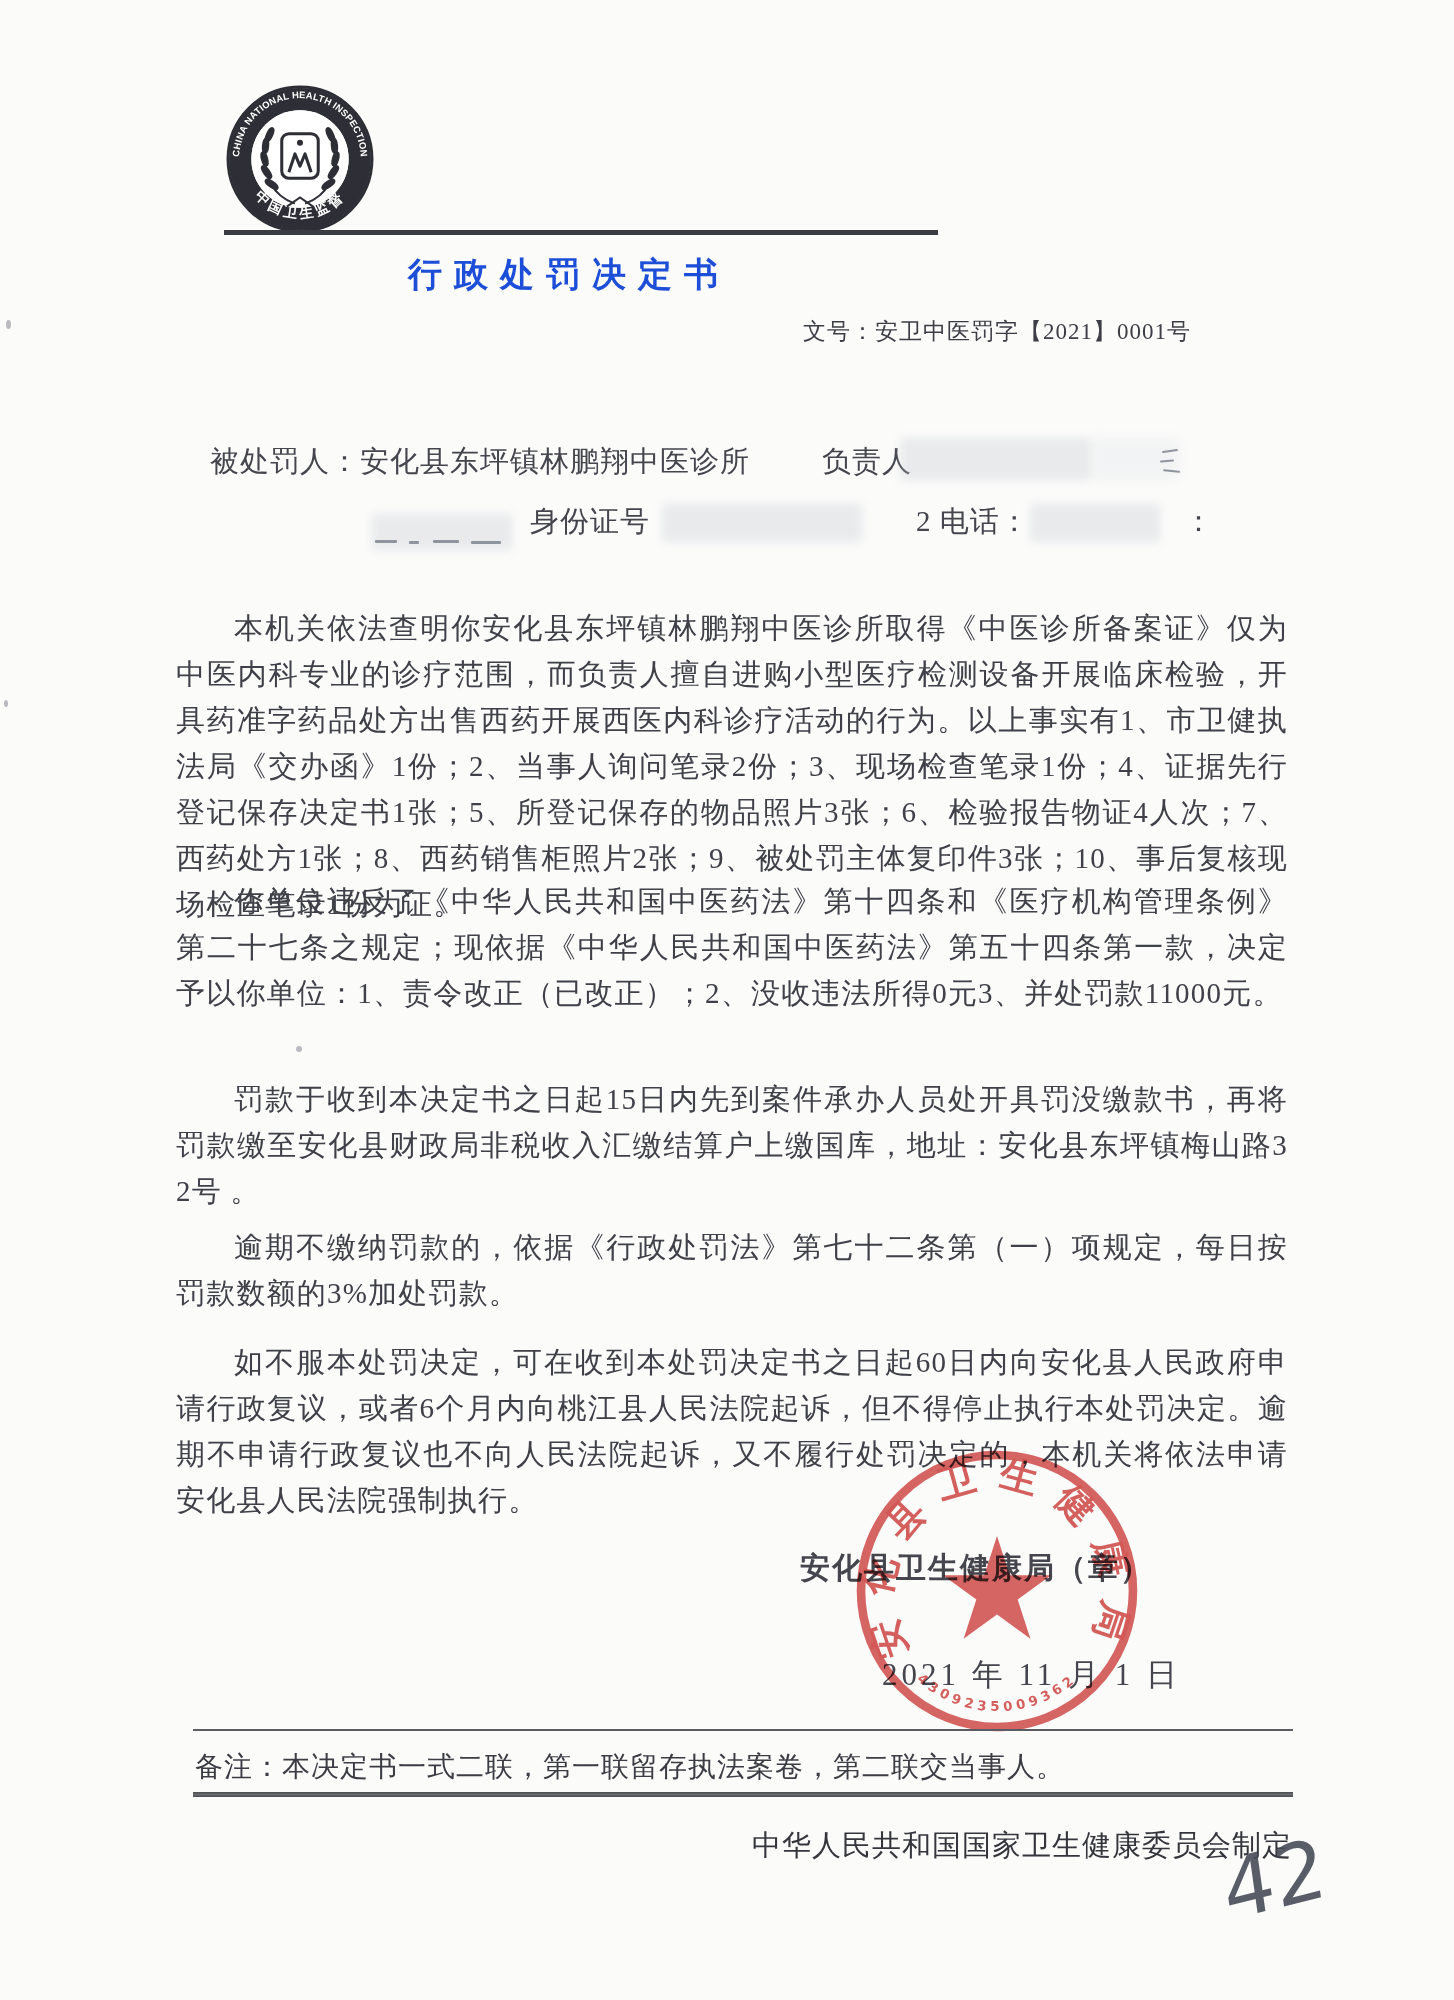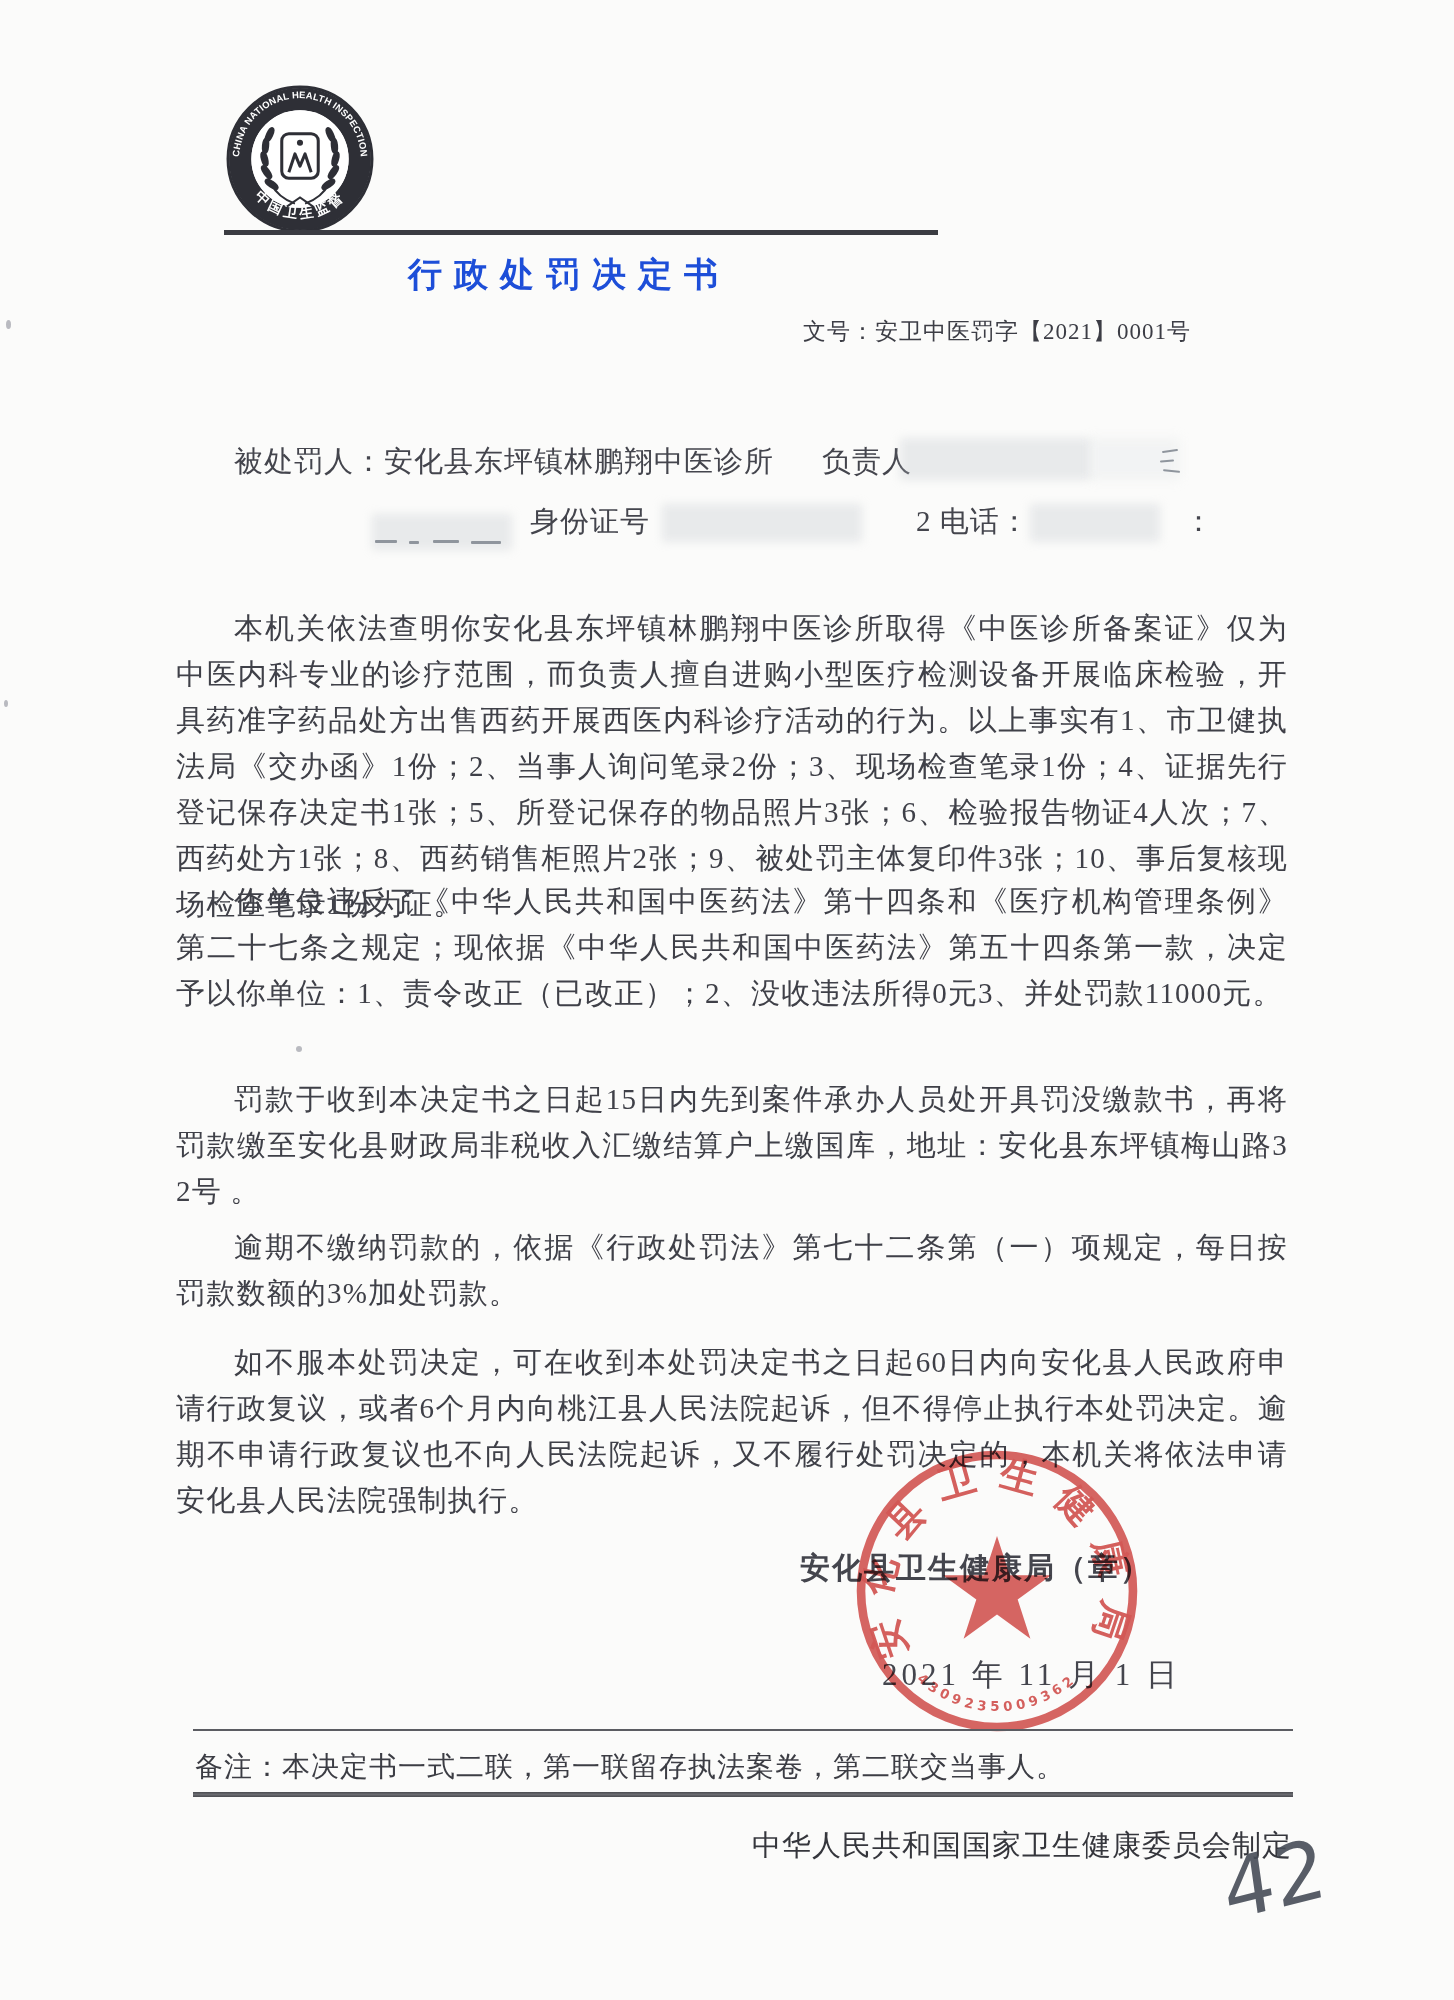--- a/index.html
+++ b/index.html
@@ -110,21 +110,21 @@
       <rect x="57" y="50" width="36" height="44" rx="7" fill="#ffffff" stroke="#2e2f36" stroke-width="3"></rect>
       <circle cx="75" cy="59" r="3" fill="#2e2f36"></circle>
       <path d="M 64 88 L 70 70 L 75 82 L 80 70 L 86 88" fill="none" stroke="#2e2f36" stroke-width="3" stroke-linejoin="round"></path>
     </g>
   </svg>
 
   <div class="title-rule"></div>
   <div class="doc-subtitle">行政处罚决定书</div>
   <div class="doc-number">文号：安卫中医罚字【2021】0001号</div>
 
-  <div class="party-text" style="left:234px;top:442px;">被处罚人：安化县东坪镇林鹏翔中医诊所</div>
+  <div class="party-text" style="left:210px;top:442px;">被处罚人：安化县东坪镇林鹏翔中医诊所</div>
   <div class="party-text" style="left:778px;top:442px;margin-left:44px;">负责人</div>
   <div class="blur-block" style="left:900px;top:438px;width:190px;height:42px;"></div>
   <div class="blur-faint" style="left:1090px;top:438px;width:90px;height:42px;"></div>
   <div class="remnant" style="left:1158px;top:448px;width:26px;height:30px;">
     <i style="left:4px;top:2px;width:16px;height:2px;transform:rotate(-8deg);"></i>
     <i style="left:2px;top:12px;width:14px;height:2px;transform:rotate(-4deg);"></i>
     <i style="left:5px;top:22px;width:17px;height:2px;transform:rotate(6deg);"></i>
   </div>
 
   <div class="blur-block" style="left:372px;top:514px;width:140px;height:36px;"></div>

